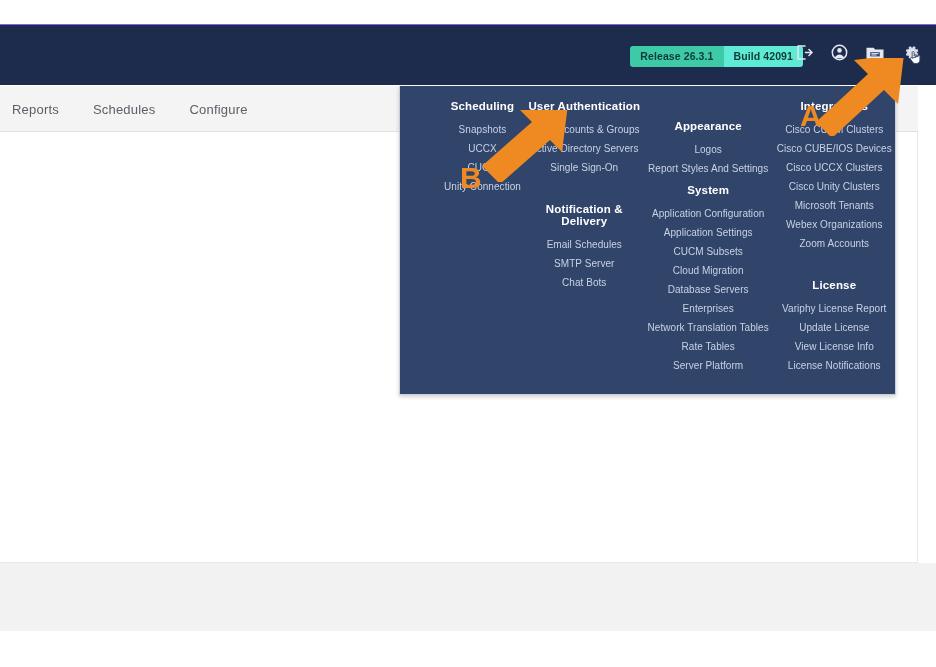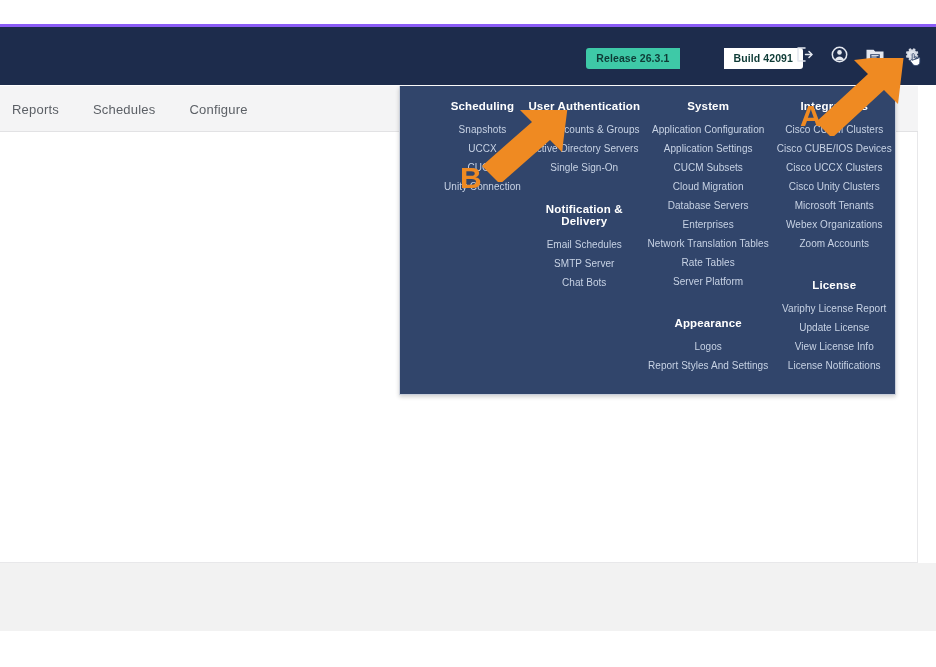--- a/index.html
+++ b/index.html
@@ -18,34 +18,34 @@
   }
   .band-white-bottom {
     position: absolute; left: 0; top: 631px; width: 936px; height: 36px;
     background: #ffffff;
   }
 
   
   .topbar {
     position: absolute; left: 0; top: 24px; width: 936px; height: 61px;
     background: #1d2c4c;
-    border-top: 3px solid #8b5cf6;
+    border-top: 1px solid #8b5cf6;
   }
   .badges {
     position: absolute; right: 133px; top: 21px;
     display: flex; align-items: stretch;
     border-radius: 3px; overflow: hidden;
   }
   .badge {
     font-size: 10.5px; color: #0e3b36; font-weight: 600;
     padding: 4px 10px 5px 10px; line-height: 12px;
     letter-spacing: .1px; white-space: nowrap;
   }
   .badge.rel { background: #3ec9a7; }
-  .badge.bld { background: #ffffff; margin-left: 44px; }
+  .badge.bld { background: #5eead4; }
 
   .hdr-icons {
     position: absolute; right: 14px; top: 16px;
     display: flex; align-items: center; gap: 14px;
   }
   .hdr-icon {
     width: 22px; height: 22px; position: relative;
     display: flex; align-items: center; justify-content: center;
   }
   .hdr-icon svg { display: block; }
@@ -206,37 +206,37 @@
       </div>
       <div class="grp spaced">
         <div class="grp-title">Notification &amp; Delivery</div>
         <div class="grp-item">Email Schedules</div>
         <div class="grp-item">SMTP Server</div>
         <div class="grp-item">Chat Bots</div>
       </div>
     </div>
 
     <div class="mega-col col3">
+      <div class="grp spaced">
+        <div class="grp-title">Appearance</div>
+        <div class="grp-item">Logos</div>
+        <div class="grp-item">Report Styles And Settings</div>
+      </div>
       <div class="grp">
         <div class="grp-title">System</div>
         <div class="grp-item">Application Configuration</div>
         <div class="grp-item">Application Settings</div>
         <div class="grp-item">CUCM Subsets</div>
         <div class="grp-item">Cloud Migration</div>
         <div class="grp-item">Database Servers</div>
         <div class="grp-item">Enterprises</div>
         <div class="grp-item">Network Translation Tables</div>
         <div class="grp-item">Rate Tables</div>
         <div class="grp-item">Server Platform</div>
       </div>
-      <div class="grp spaced">
-        <div class="grp-title">Appearance</div>
-        <div class="grp-item">Logos</div>
-        <div class="grp-item">Report Styles And Settings</div>
-      </div>
     </div>
 
     <div class="mega-col col4">
       <div class="grp">
         <div class="grp-title">Integrations</div>
         <div class="grp-item">Cisco CUCM Clusters</div>
         <div class="grp-item">Cisco CUBE/IOS Devices</div>
         <div class="grp-item">Cisco UCCX Clusters</div>
         <div class="grp-item">Cisco Unity Clusters</div>
         <div class="grp-item">Microsoft Tenants</div>

